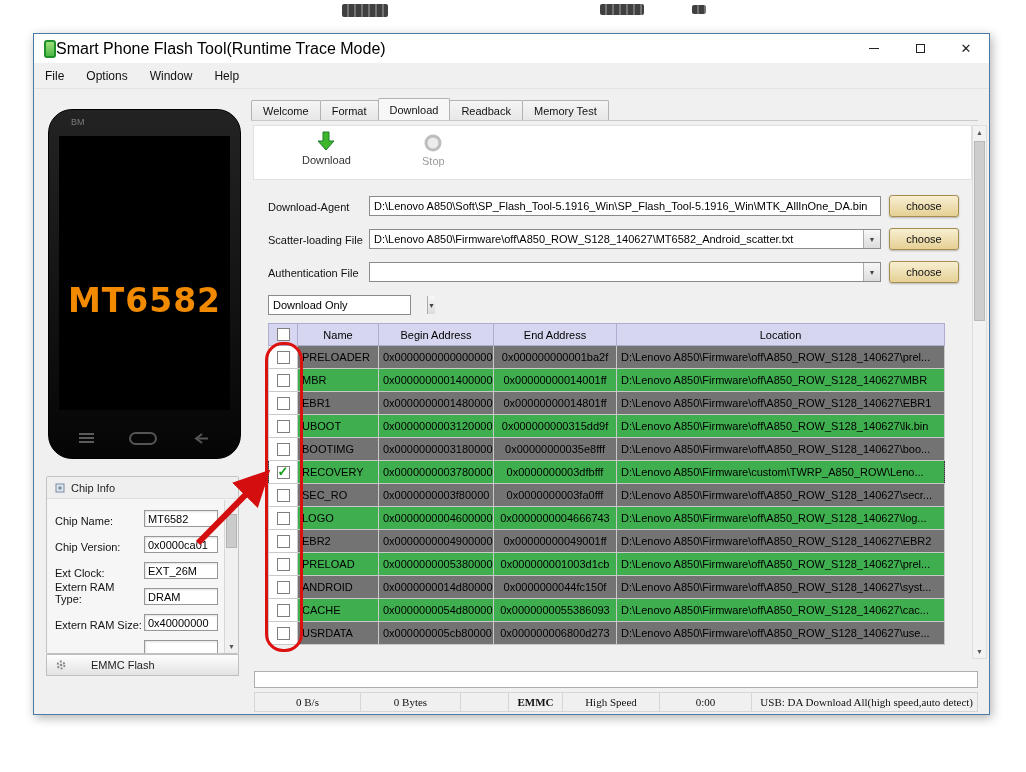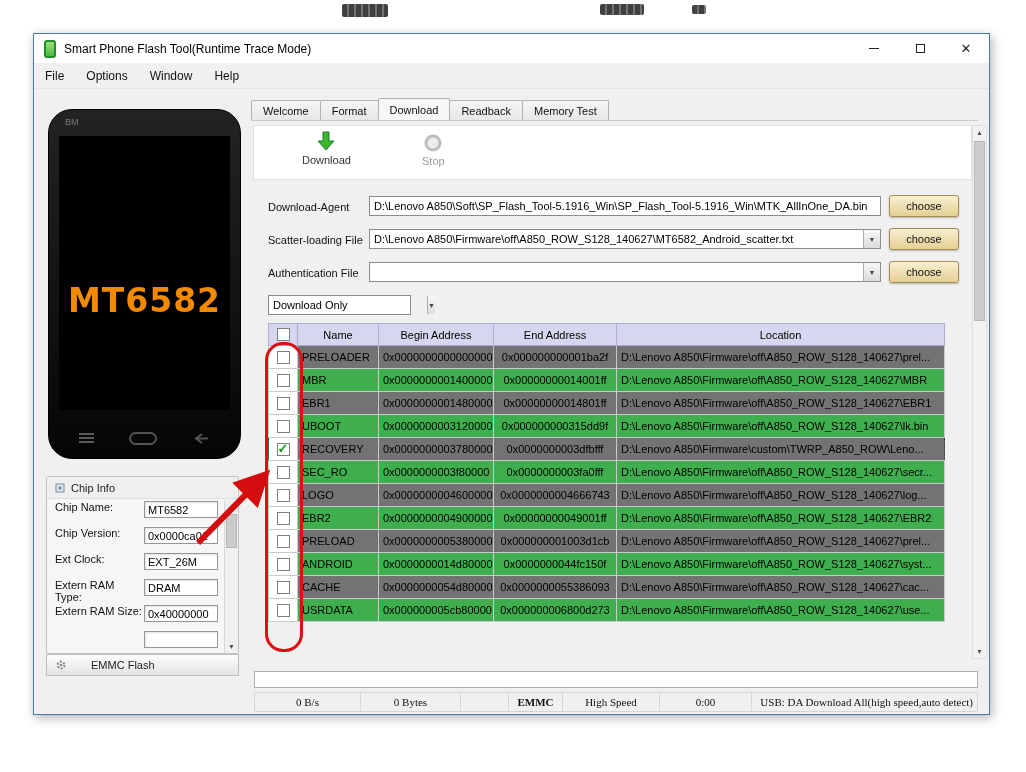--- a/index.html
+++ b/index.html
@@ -13,54 +13,54 @@
 
   .window { position:absolute; left:33px; top:33px; width:957px; height:682px;
     background:#f0f0f0; border:1px solid #4a7ba6;
     box-shadow:2px 3px 10px rgba(0,0,0,.3); }
 
   
   .titlebar { position:absolute; left:0; top:0; right:0; height:29px; background:#fff;
     display:flex; align-items:center; }
   .app-icon { width:12px; height:18px; border:2px solid #1f8f2a; border-radius:3px;
     background:linear-gradient(#9fe07a,#4db848); margin-left:10px; }
-  .title-text { font-size:12px; color:#000; margin-left:8px; }
+  .title-text { font-size:16px; color:#000; }
   .win-controls { margin-left:auto; display:flex; height:100%; }
   .win-btn { width:46px; display:flex; align-items:center; justify-content:center;
     color:#222; cursor:default; }
   .min-glyph { display:block; width:10px; height:0; border-top:1px solid #222; }
   .max-glyph { display:block; width:9px; height:9px; border:1px solid #222; }
   .close-glyph { font-size:13px; line-height:1; }
 
   
   .menubar { position:absolute; top:29px; left:0; right:0; height:26px; background:#f0f0f0;
     border-bottom:1px solid #e3e3e3; display:flex; align-items:center; font-size:12px; color:#111; }
   .menu-item { padding:0 11px; height:100%; display:flex; align-items:center; }
 
   
   .phone { position:absolute; left:14px; top:75px; width:193px; height:350px;
     background:linear-gradient(#232323,#050505); border-radius:24px; border:1px solid #000; }
-  .phone-bm { position:absolute; left:16px; top:7px; color:#7a7a7a; font-size:9px; }
+  .phone-bm { position:absolute; left:22px; top:7px; color:#7a7a7a; font-size:9px; }
   .phone-screen { position:absolute; left:10px; top:26px; right:10px; bottom:48px; background:#000; }
   .phone-label { position:absolute; left:0; right:0; top:145px; text-align:center;
     color:#f28a00; font-size:33px; font-weight:bold; letter-spacing:1px;
     font-family:"DejaVu Sans", sans-serif; }
   .phone-keys { position:absolute; left:0; right:0; bottom:12px; height:16px;
     display:flex; align-items:center; justify-content:space-between; padding:0 30px; }
   .key-menu { width:15px; height:10px;
     background:repeating-linear-gradient(#5a5a5a 0 2px, transparent 2px 4px); }
   .key-home { width:28px; height:13px; border:2px solid #555; border-radius:7px; }
 
   
   .chipinfo { position:absolute; left:12px; top:442px; width:193px; height:178px;
     background:#f6f6f6; border:1px solid #c2c2c2; border-radius:2px; overflow:hidden; }
   .chipinfo-title { height:22px; display:flex; align-items:center; gap:5px; padding-left:7px;
     font-size:11px; color:#222; border-bottom:1px solid #ddd; background:#efefef; }
   .chip-rows { position:absolute; top:24px; left:0; right:15px; bottom:-12px; }
-  .chip-row { display:flex; align-items:flex-start; height:26px; padding-left:8px;
+  .chip-row { display:flex; align-items:flex-end; height:26px; padding-left:8px;
     font-size:11px; color:#111; }
   .chip-row .lab { flex:1; }
   .chip-input { width:74px; height:17px; border:1px solid #979797; background:#fff;
     font-size:11px; padding:0 3px; margin-right:5px;
     box-shadow:inset 1px 1px 2px rgba(0,0,0,.12); font-family:"Liberation Sans",sans-serif; }
   .chip-scroll { position:absolute; right:0; top:23px; bottom:0; width:14px;
     background:#f0f0f0; border-left:1px solid #d7d7d7; }
   .chip-scroll .arr { position:absolute; left:0; width:100%; text-align:center;
     font-size:7px; color:#555; }
   .chip-scroll .up { top:3px; } .chip-scroll .down { bottom:3px; }
@@ -331,20 +331,27 @@
         <td class="c-end">0x00000000014801ff</td>
         <td class="c-loc">D:\Lenovo A850\Firmware\off\A850_ROW_S128_140627\EBR1</td>
       </tr>
       <tr>
         <td class="c-check"><input type="checkbox" style=""></td>
         <td class="c-name">UBOOT</td>
         <td class="c-begin">0x0000000003120000</td>
         <td class="c-end">0x000000000315dd9f</td>
         <td class="c-loc">D:\Lenovo A850\Firmware\off\A850_ROW_S128_140627\lk.bin</td>
       </tr>
+      <tr>
+        <td class="c-check"><input type="checkbox" style=""></td>
+        <td class="c-name">BOOTIMG</td>
+        <td class="c-begin">0x0000000003180000</td>
+        <td class="c-end">0x00000000035e8fff</td>
+        <td class="c-loc">D:\Lenovo A850\Firmware\off\A850_ROW_S128_140627\boo...</td>
+      </tr>
       <tr class="focused">
         <td class="c-check"><input type="checkbox" checked="" style=""></td>
         <td class="c-name">RECOVERY</td>
         <td class="c-begin">0x0000000003780000</td>
         <td class="c-end">0x0000000003dfbfff</td>
         <td class="c-loc">D:\Lenovo A850\Firmware\custom\TWRP_A850_ROW\Leno...</td>
       </tr>
       <tr>
         <td class="c-check"><input type="checkbox" style=""></td>
         <td class="c-name">SEC_RO</td>

